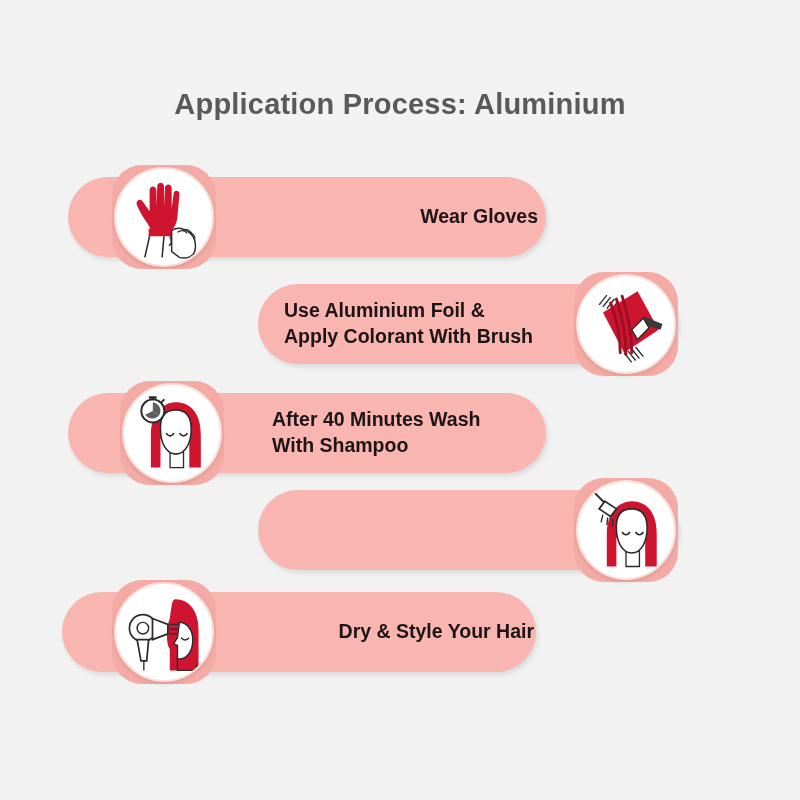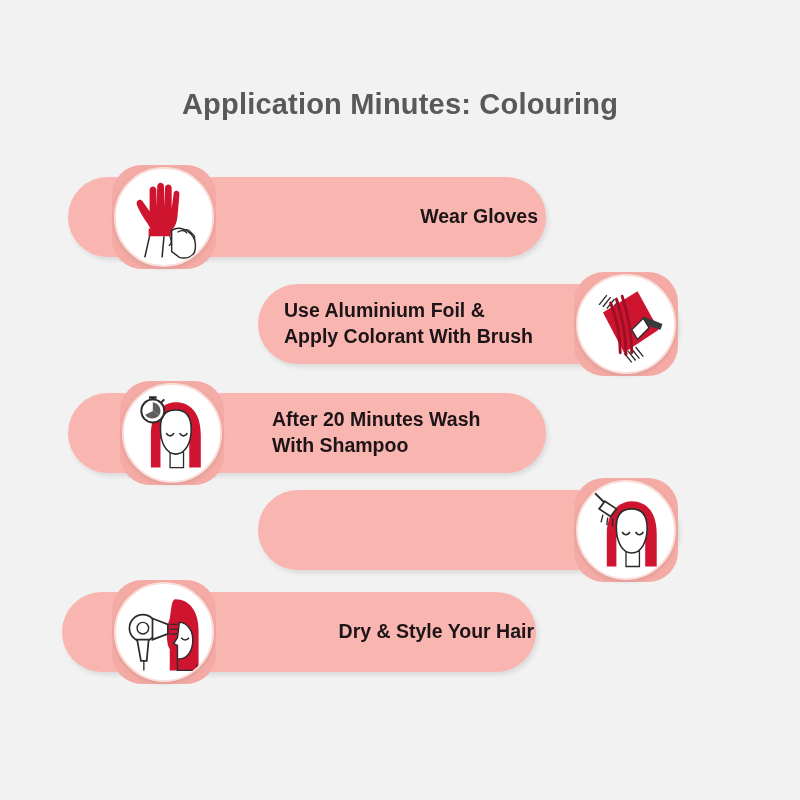--- a/index.html
+++ b/index.html
@@ -98,21 +98,21 @@
     display: block;
     width: 100%;
     height: 100%;
   }
 </style>
 </head>
 <body>
 
 <div id="infographic">
 
-  <div class="title">Application Minutes: Colouring</div>
+  <div class="title">Application Process: Aluminium</div>
 
   <div class="step single" style="left:68px; top:165px; width:480px;">
     <div class="pill" style="left:0; width:478px;"></div>
     <div class="step-label" style="left:170px; width:300px;">Wear Gloves</div>
     <div class="badge" style="left:44px;">
       <div class="badge-back"></div>
       <div class="badge-circle">
         <svg viewBox="0 0 100 100">
 
           <path d="M33 57 C28 50 24 43 22 38 C20 33 25 30 28 34 L35 44 L35 22 C35 17 42 17 42 22 L42 40 L43 18 C43 13 50 13 50 18 L50 40 L51 20 C51 15 58 15 58 20 L58 41 L60 26 C60 21 67 22 66 27 L64 50 C63 58 60 63 55 66 L38 66 Z" fill="#cf1430"></path>
@@ -166,21 +166,21 @@
           <path d="M68 42 L88 50 L86 56 L66 50 Z" fill="#3a3a3a"></path>
 
           <path d="M68 44 L56 56 L62 66 L74 54 Z" fill="#ffffff" stroke="#2b2b2b" stroke-width="1.4"></path>
         </svg>
       </div>
     </div>
   </div>
 
   <div class="step double" style="left:68px; top:381px; width:480px;">
     <div class="pill" style="left:0; width:478px;"></div>
-    <div class="step-label" style="left:204px; width:290px;">After 20 Minutes Wash
+    <div class="step-label" style="left:204px; width:290px;">After 40 Minutes Wash
 With Shampoo</div>
     <div class="badge" style="left:52px;">
       <div class="badge-back"></div>
       <div class="badge-circle">
         <svg viewBox="0 0 100 100">
 
           <path d="M28 52 C28 28 42 18 54 18 C68 18 80 28 80 52 L80 86 L68 86 L68 56 C62 52 56 44 54 38 C50 46 42 52 38 56 L38 86 L28 86 Z" fill="#cf1430"></path>
 
           <path d="M48 70 L62 70 L62 86 L48 86 Z" fill="#ffffff" stroke="#2b2b2b" stroke-width="1.4"></path>
 

